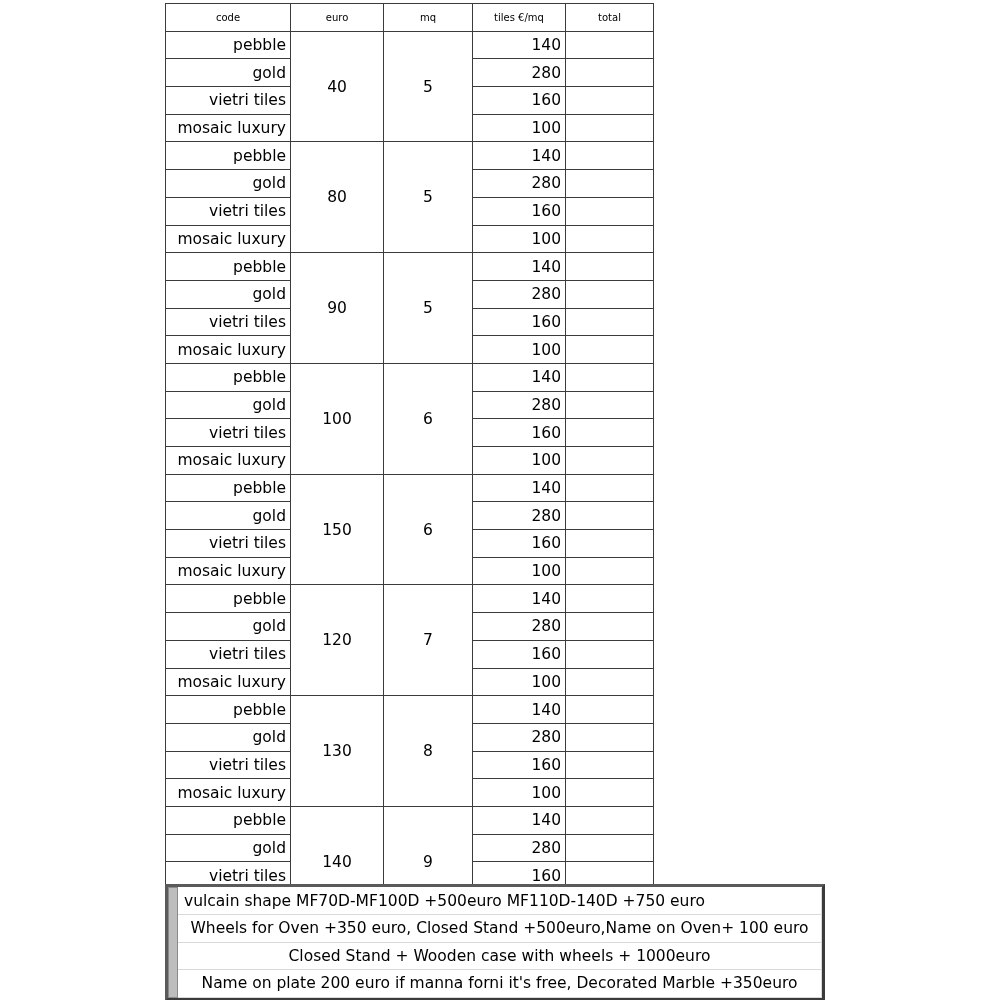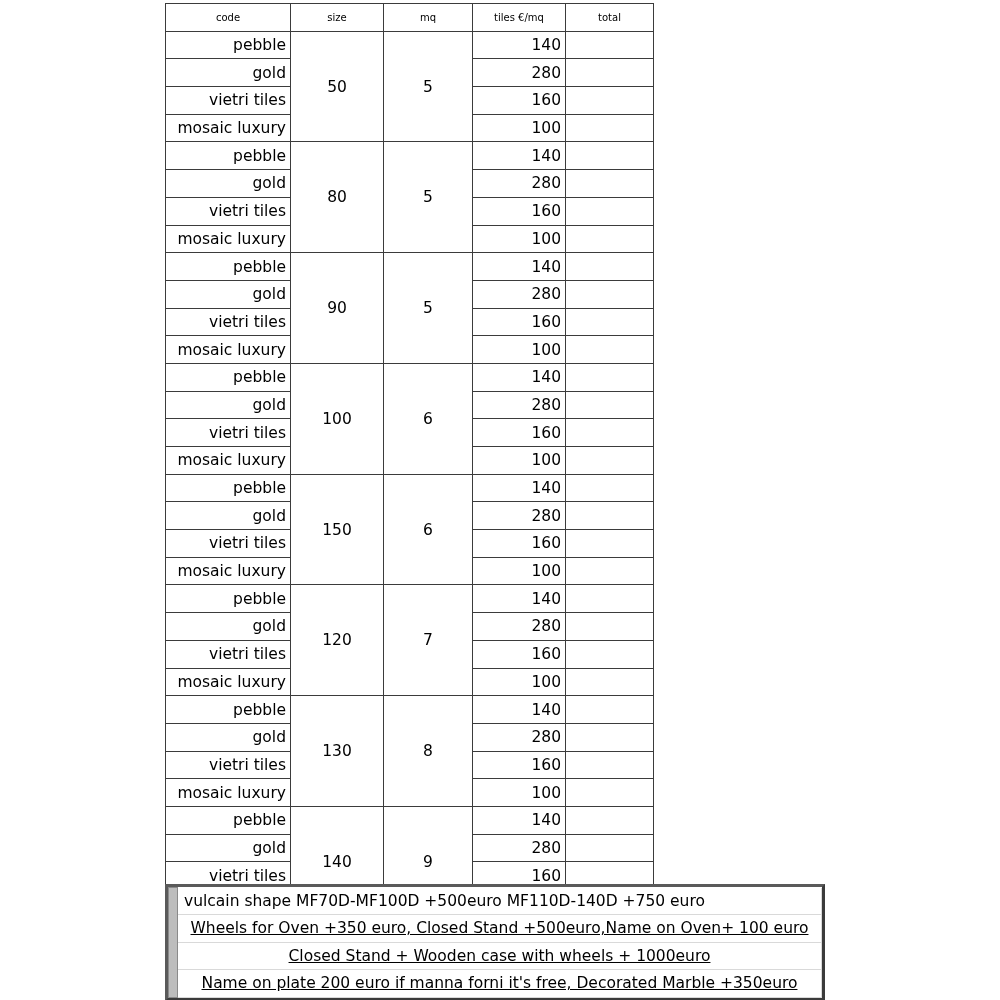--- a/index.html
+++ b/index.html
@@ -71,48 +71,48 @@
   #notes td {
     height: 26.5px;
     padding: 0 6px;
     border: 1px solid #d9d9d9;
     white-space: nowrap;
     overflow: hidden;
     margin-left: 6px;
   }
   #notes tr:first-child td { border-top: none; }
   td.note-left { text-align: left; padding-left: 8px; }
-  td.note-center { text-align: center; text-decoration: underline; }
+  td.note-center { text-align: center; }
   .gripcol { width: 8px; background: #bdbdbd; border: 1px solid #8a8a8a !important; padding: 0 !important; }
 </style>
 </head>
 <body>
 
 <div id="sheet">
   <table class="price">
     <colgroup>
       <col class="c-code">
         <col class="c-size">
         <col class="c-mq">
         <col class="c-price">
         <col class="c-total">
     </colgroup>
     <thead>
       <tr>
         <th>code</th>
-        <th>size</th>
+        <th>euro</th>
         <th>mq</th>
         <th>tiles €/mq</th>
         <th>total</th>
       </tr>
     </thead>
     <tbody id="price-body">
         <tr>
           <td class="code">pebble</td>
-          <td class="size" rowspan="4">50</td>
+          <td class="size" rowspan="4">40</td>
           <td class="mq" rowspan="4">5</td>
           <td class="price">140</td>
           <td class="total"></td>
         </tr>
         <tr>
           <td class="code">gold</td>
           <td class="price">280</td>
           <td class="total"></td>
         </tr>
         <tr>

